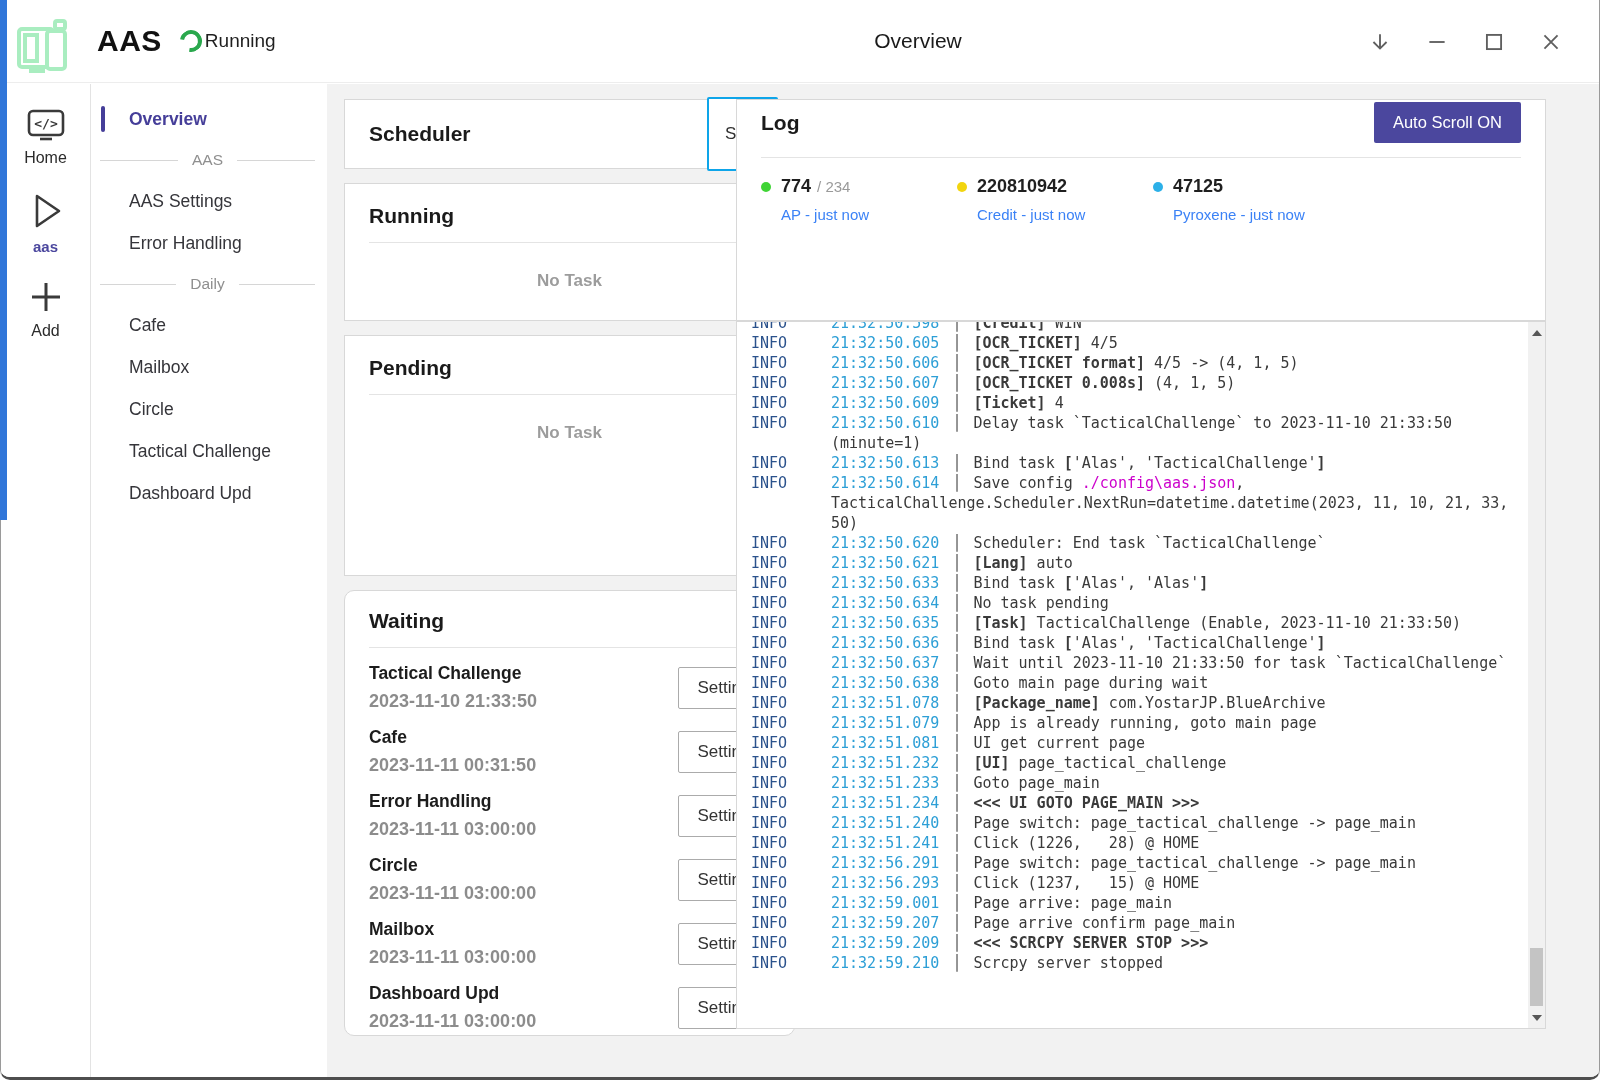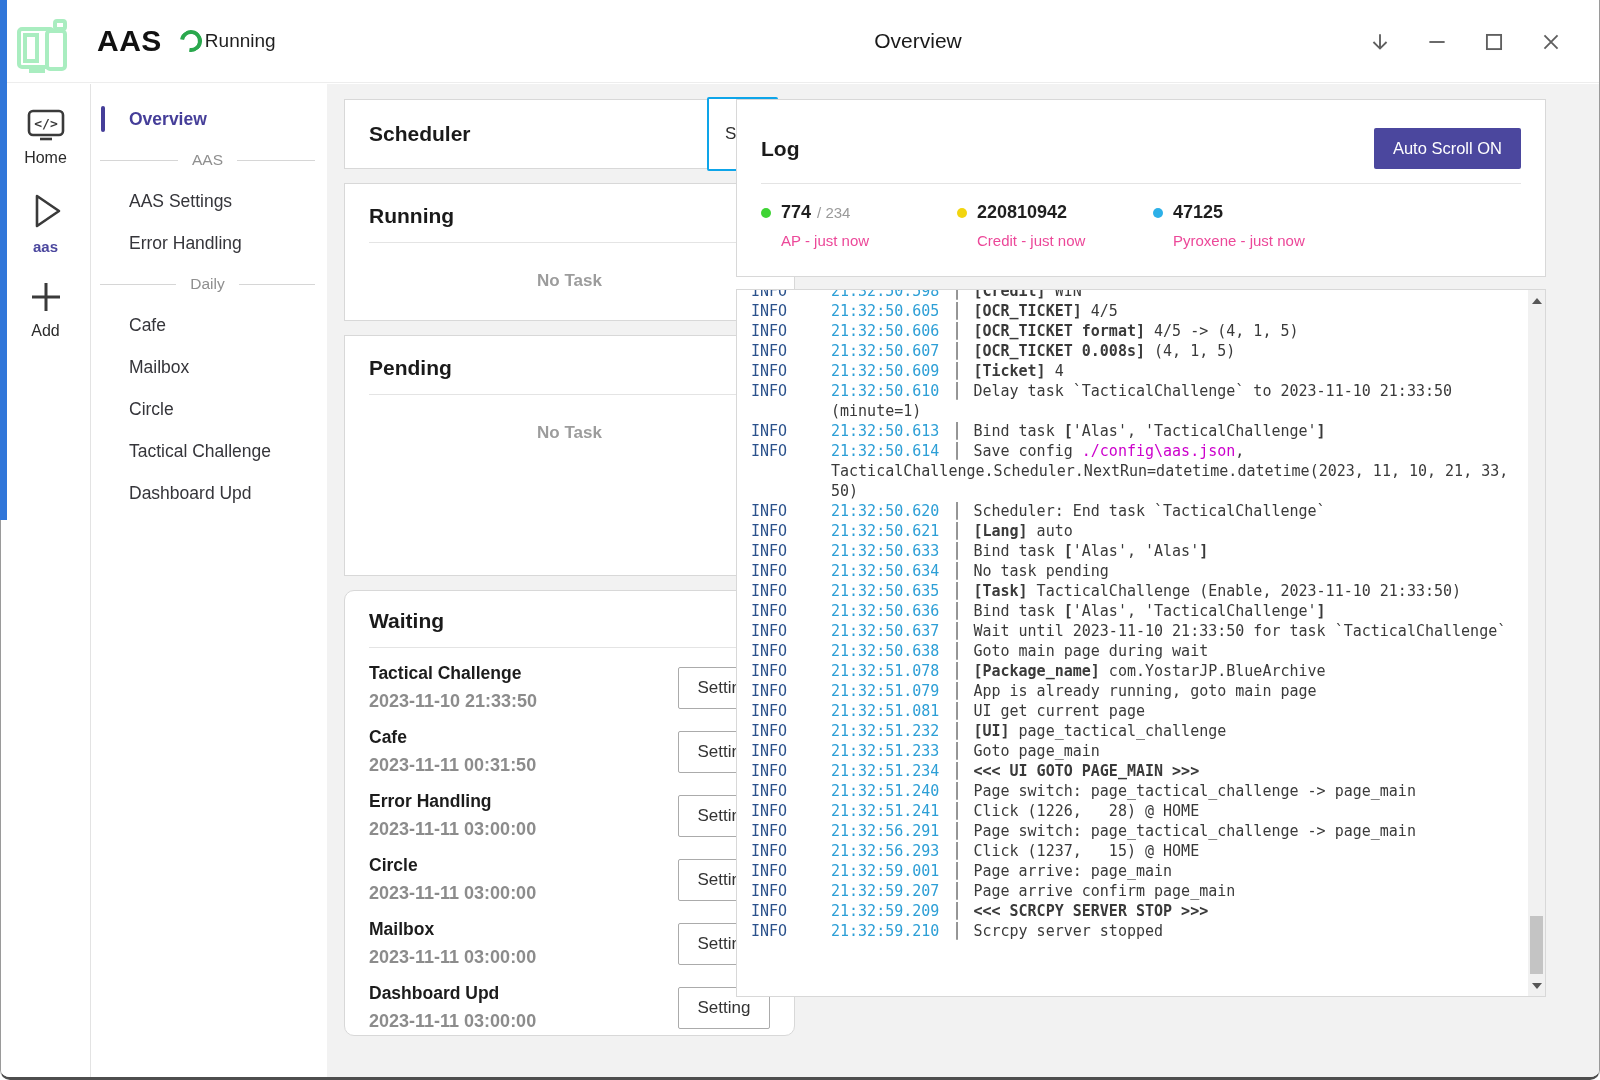--- a/index.html
+++ b/index.html
@@ -50,30 +50,30 @@
   .running-card { height:138px; padding:20px 24px; margin-bottom:14px; }
   .pending-card { height:241px; padding:20px 24px; margin-bottom:14px; }
   .no-task { text-align:center; margin-top:28px; font-size:17px; color:#9c9c9c; font-weight:600; }
   .waiting-card { height:446px; padding:18px 24px 0;border-radius:10px; }
   .w-row { display:flex; justify-content:space-between; align-items:center; margin-top:15px; }
   .w-name { font-size:17.5px; font-weight:700; color:#1c1c1c; }
   .w-date { font-size:18px; font-weight:600; color:#8c8c8c; margin-top:7px; }
   .setting-btn { width:92px; height:42px; background:#fff; border:1px solid #ababab; border-radius:2px; font-size:17px; color:#333; cursor:pointer; font-family:inherit; }
 
   .col-log { position:absolute; left:409px; top:15px; width:810px; }
-  .log-card { height:178px; padding:28px 24px 0; margin-bottom:12px; }
+  .log-card { height:222px; padding:2px 24px 0; margin-bottom:0; }
   .log-head { display:flex; align-items:center; justify-content:space-between; }
   .btn-primary { background:#4b479e; color:#fff; border:none; border-radius:2px; font-size:16.5px; padding:11px 19px; cursor:pointer; font-family:inherit; }
   .stats-row { display:flex; padding-top:18px; }
   .stat { width:196px; }
   .stat-top { display:flex; align-items:center; }
   .dot { width:10px; height:10px; border-radius:50%; flex:0 0 auto; }
   .stat-val { font-size:18px; font-weight:700; color:#1f1f1f; margin-left:10px; }
   .stat-suffix { font-size:15px; color:#9a9a9a; margin-left:6px; }
-  .stat-label { font-size:15px; color:#ec4899; margin-top:9px; padding-left:20px; }
+  .stat-label { font-size:15px; color:#3b82f6; margin-top:9px; padding-left:20px; }
 
   
   .console { position:relative; height:708px; background:#fff; border:1px solid #d8d8d8; overflow:hidden; }
   .log-lines { margin-top:-9px; padding:0 30px 0 14px; font-family:"DejaVu Sans Mono", monospace; font-size:15px; line-height:20px; color:#3a3a3a; }
   .log-line { padding-left:80px; text-indent:-80px; white-space:pre-wrap; overflow-wrap:break-word; }
   .lvl { display:inline-block; width:80px; color:#2b528c; text-indent:0; }
   .ltime { color:#2d9fd6; }
   .lsep { color:#4f4f4f; padding:0 12px 0 13px; }
   .seg-b { font-weight:700; }
   .seg-m { color:#cc00cc; }

